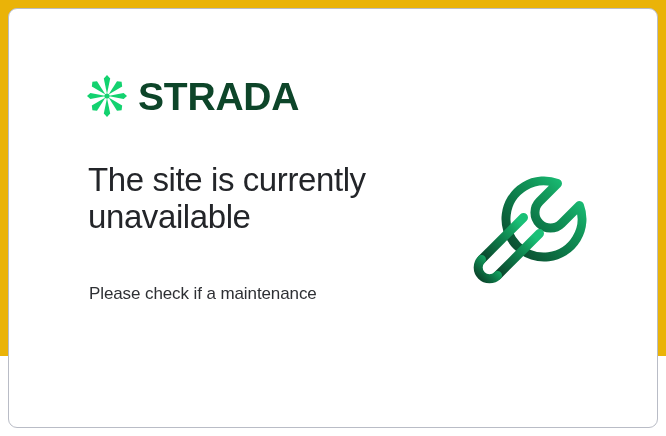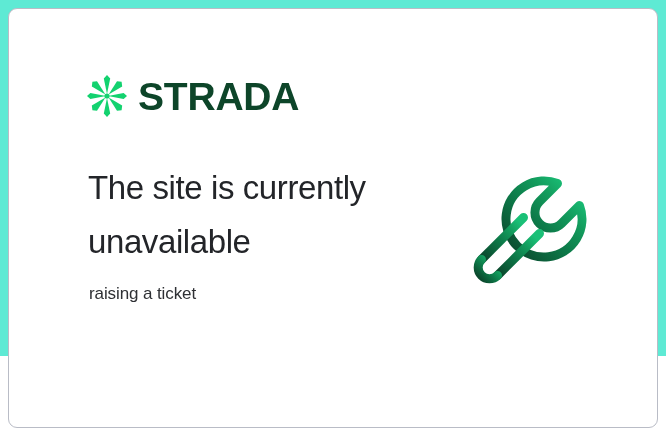--- a/index.html
+++ b/index.html
@@ -12,21 +12,21 @@
     height: 436px;
     overflow: hidden;
     font-family: "Liberation Sans", sans-serif;
     -webkit-font-smoothing: antialiased;
   }
 
   .page {
     position: relative;
     width: 666px;
     height: 356px;
-    background: #5eead4;
+    background: #eab308;
     box-sizing: border-box;
   }
 
   
   .card {
     position: absolute;
     left: 8px;
     top: 8px;
     width: 650px;
     height: 420px;
@@ -64,21 +64,21 @@
 
   
   .headline {
     position: absolute;
     left: 79px;
     top: 152px;
     width: 330px;
     font-family: "Liberation Sans", sans-serif;
     font-size: 33px;
     font-weight: 500;
-    line-height: 54px;
+    line-height: 37px;
     letter-spacing: -0.4px;
     color: #232529;
     margin: 0;
   }
 
   
   .body-copy {
     position: absolute;
     left: 80px;
     top: 268px;
@@ -141,21 +141,21 @@
             <circle cx="20" cy="21" r="2.6"></circle>
           </g>
         </svg>
       </span>
       <span class="logo-word">STRADA</span>
     </div>
 
     <h1 class="headline">The site is currently unavailable</h1>
 
     <p class="body-copy">
-      <span class="line">raising a ticket</span>
+      <span class="line">Please check if a maintenance</span>
     </p>
 
     <div class="wrench">
       <svg viewBox="0 0 160 160" xmlns="http://www.w3.org/2000/svg" aria-hidden="true">
         <defs>
           <linearGradient id="wrenchGrad" x1="0.08" y1="0.95" x2="0.92" y2="0.12">
             <stop offset="0%" stop-color="#0b4a2e"></stop>
             <stop offset="45%" stop-color="#0d7a49"></stop>
             <stop offset="75%" stop-color="#139c5d"></stop>
             <stop offset="100%" stop-color="#1ac077"></stop>

